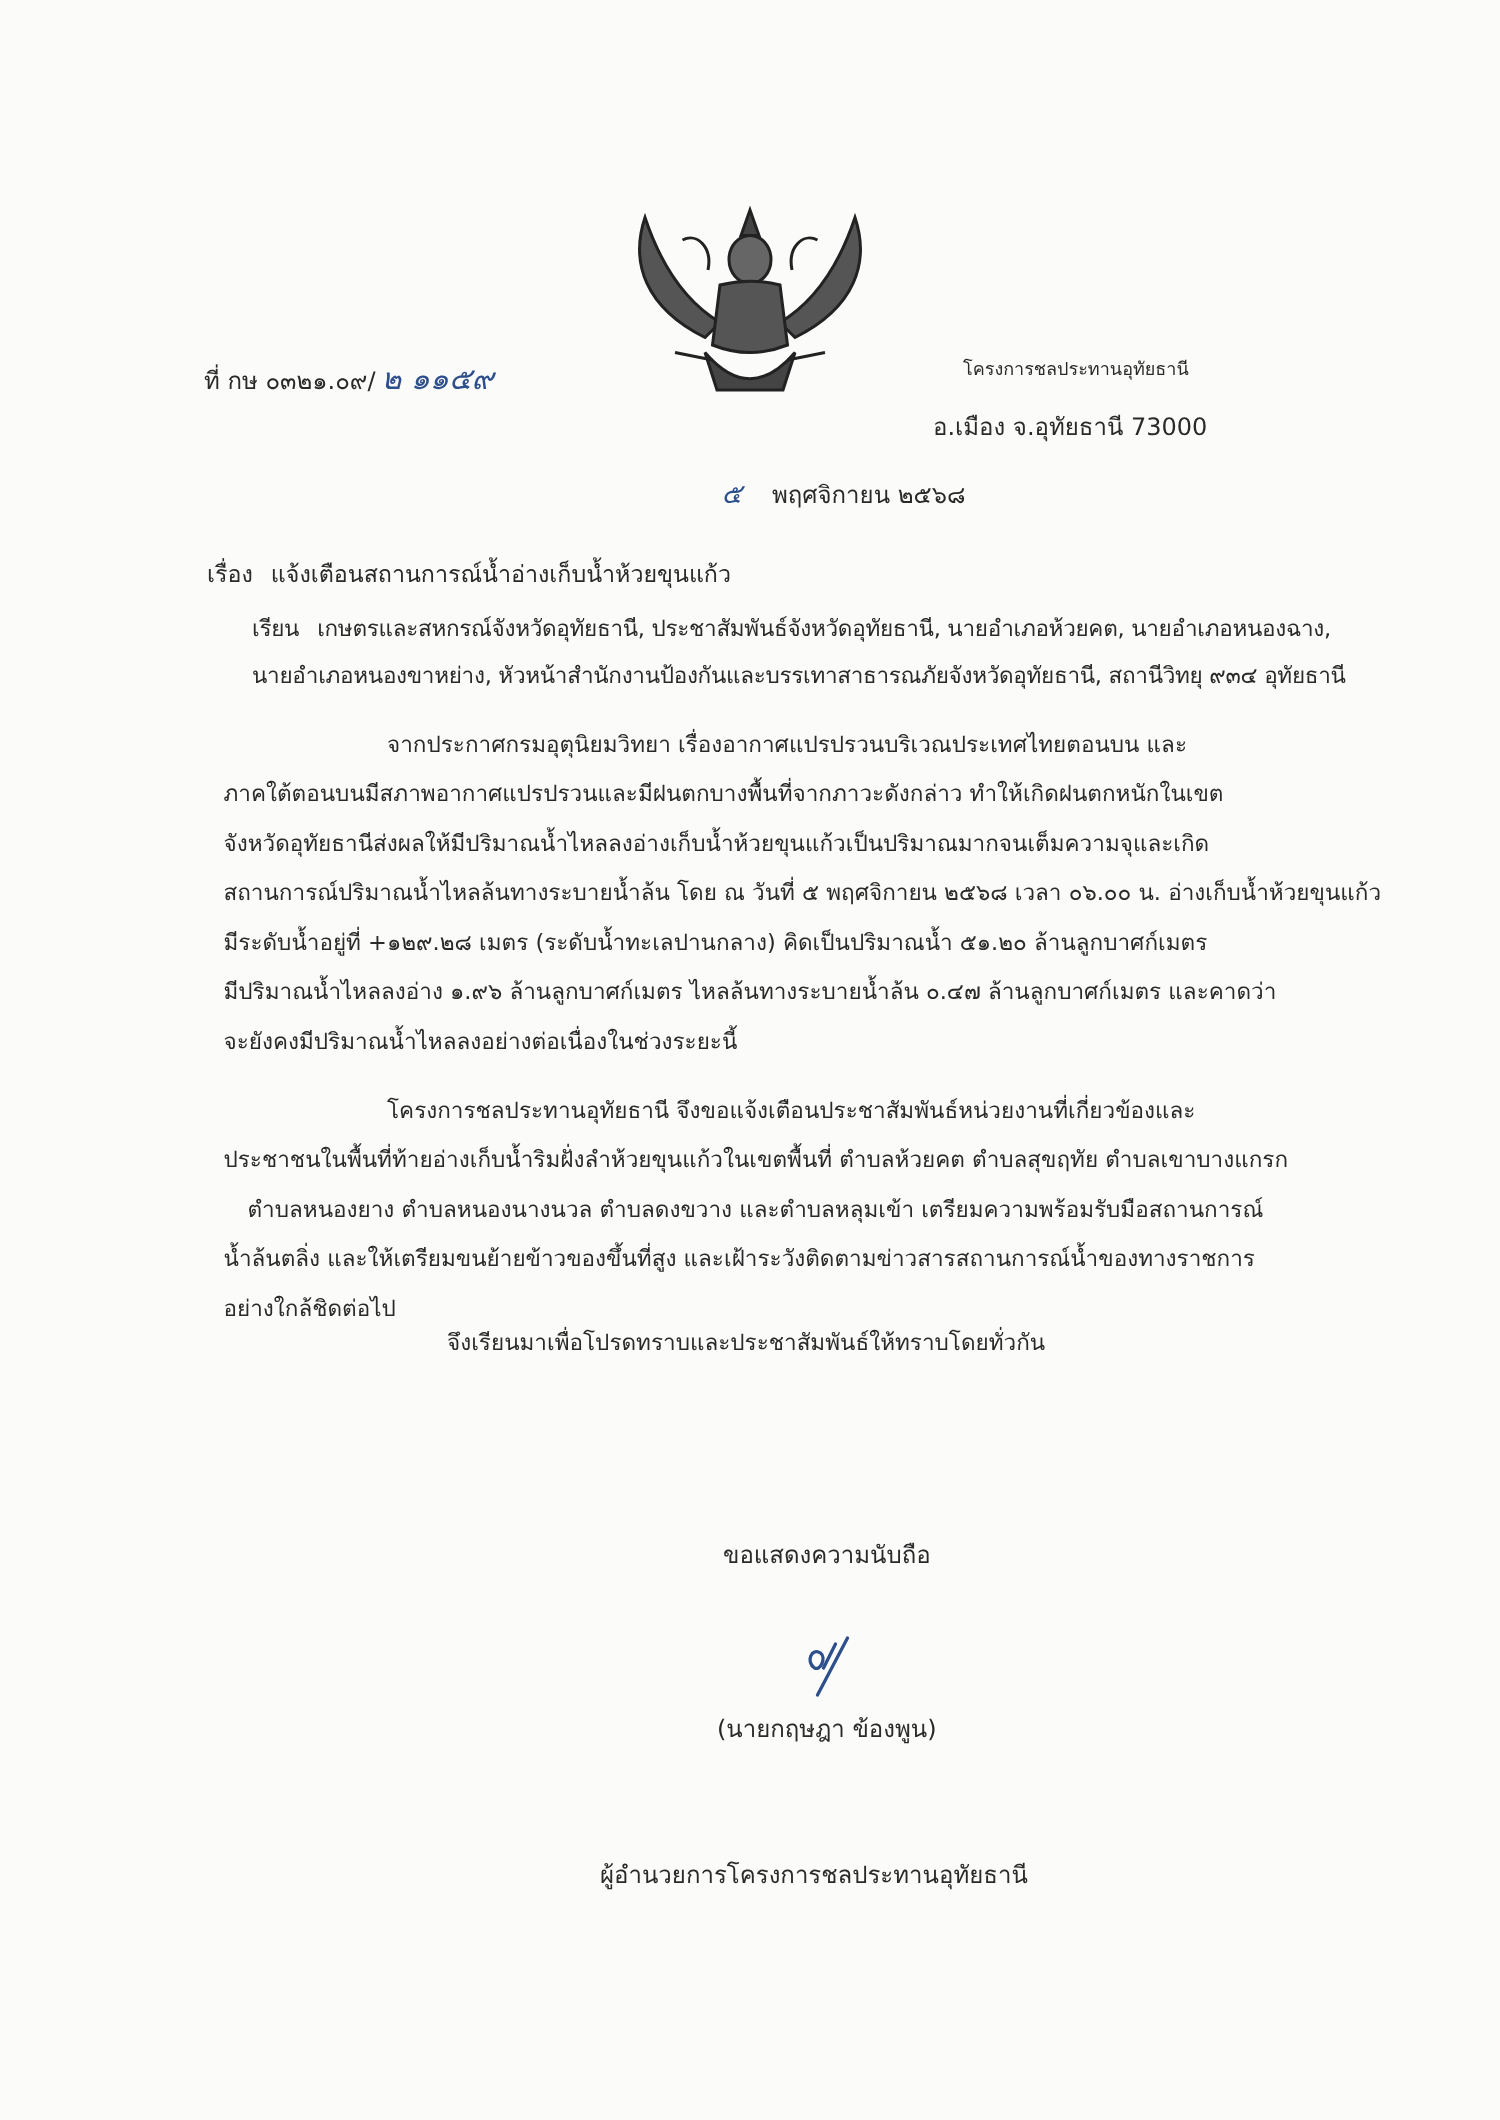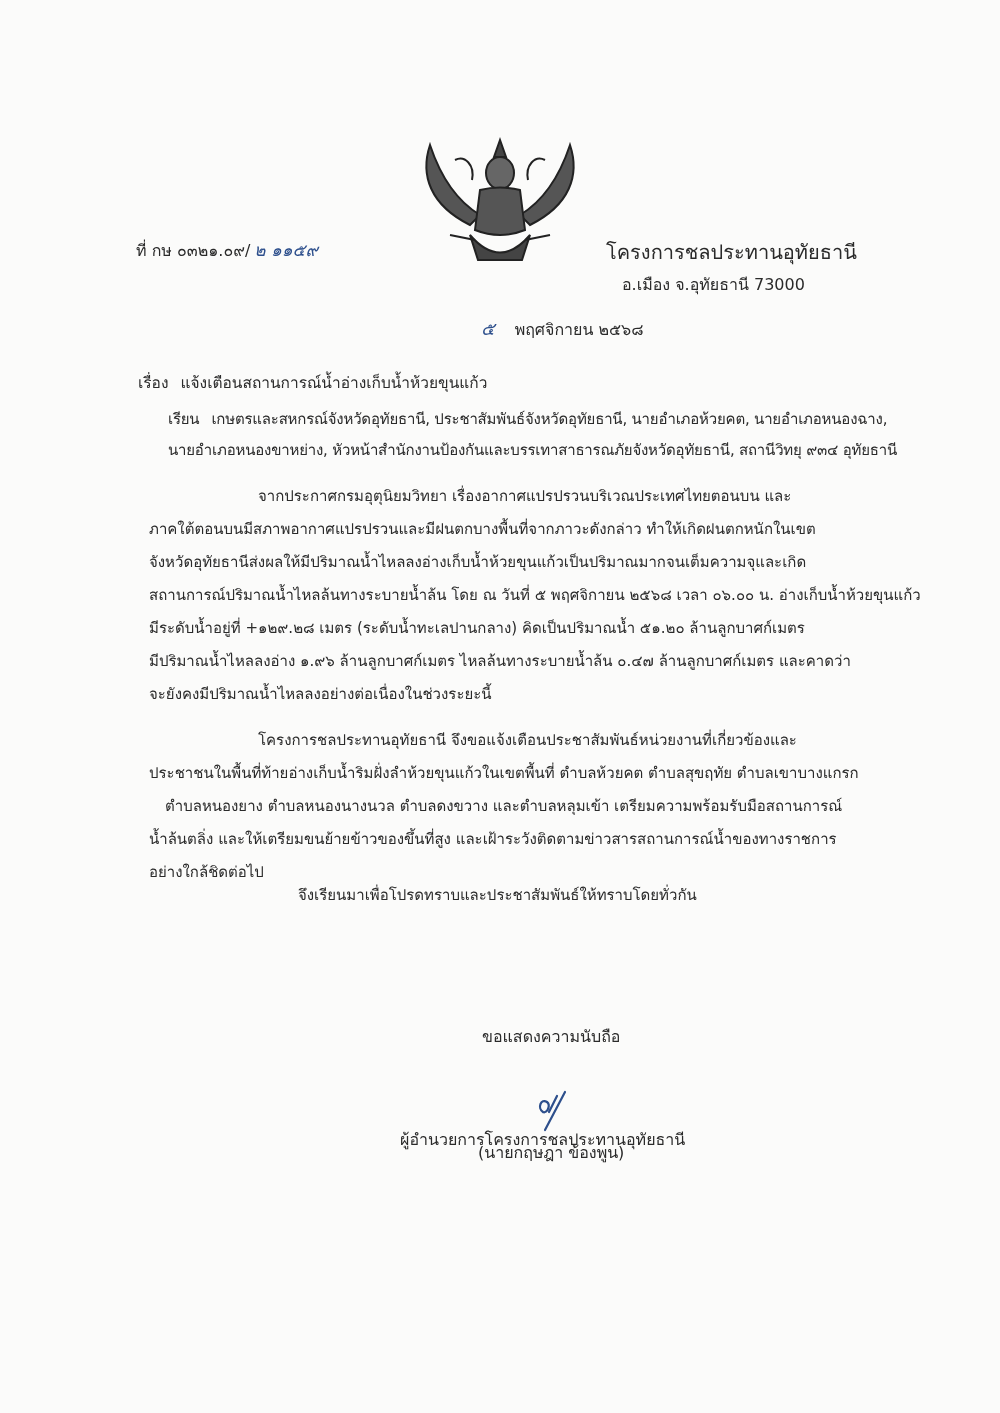--- a/index.html
+++ b/index.html
@@ -9,34 +9,34 @@
       font-family: "DejaVu Sans", "Liberation Sans", sans-serif;
       color: #2a2a2a;
       position: relative;
       overflow: hidden;
     }
     .abs { position: absolute; white-space: nowrap; }
     .garuda {
       position: absolute; left: 410px; top: 135px; width: 180px; height: 135px;
     }
     .ref { left: 136px; top: 236px; font-size: 16px; }
-    .ref .hand { color: #2d4f8c; font-style: italic; font-family: "DejaVu Serif", serif; font-size: 17px; margin-left: 4px; text-align: right; }
-    .org1 { left: 606px; top: 236px; font-size: 20px; }
+    .ref .hand { color: #2d4f8c; font-style: italic; font-family: "DejaVu Serif", serif; font-size: 20px; margin-left: 4px; text-align: right; }
+    .org1 { left: 642px; top: 236px; font-size: 12px; }
     .org2 { left: 622px; top: 272px; font-size: 16px; }
     .date { left: 481px; top: 314px; font-size: 16px; }
     .date .hand { color: #2d4f8c; font-style: italic; font-family: "DejaVu Serif", serif; font-size: 18px; margin-right: 20px; }
     .subject { left: 138px; top: 370px; font-size: 15.5px; text-align: center; }
     .label { margin-right: 12px; }
     .line { font-size: 15px; letter-spacing: -0.2px; margin-left: 30px; }
     .para-line { position: absolute; left: 149px; width: 727px; font-size: 15px; white-space: nowrap; text-align: justify; }
     .indent { left: 258px; width: 607px; }
     .closing { left: 482px; top: 1024px; font-size: 16px; }
     .sig { position: absolute; left: 535px; top: 1090px; width: 40px; height: 45px; }
     .name { left: 478px; top: 1140px; font-size: 16px; }
-    .position { left: 400px; top: 1127px; font-size: 16px; }
+    .position { left: 400px; top: 1237px; font-size: 16px; }
   </style>
 </head>
 <body>
 
 <svg class="garuda" viewBox="0 0 180 135">
   <g fill="none" stroke="#222" stroke-width="2">
 
     <path d="M20 10 C10 40 20 70 60 90 L70 80 C45 65 30 40 20 10 Z" fill="#555"></path>
     <path d="M160 10 C170 40 160 70 120 90 L110 80 C135 65 150 40 160 10 Z" fill="#555"></path>
 

